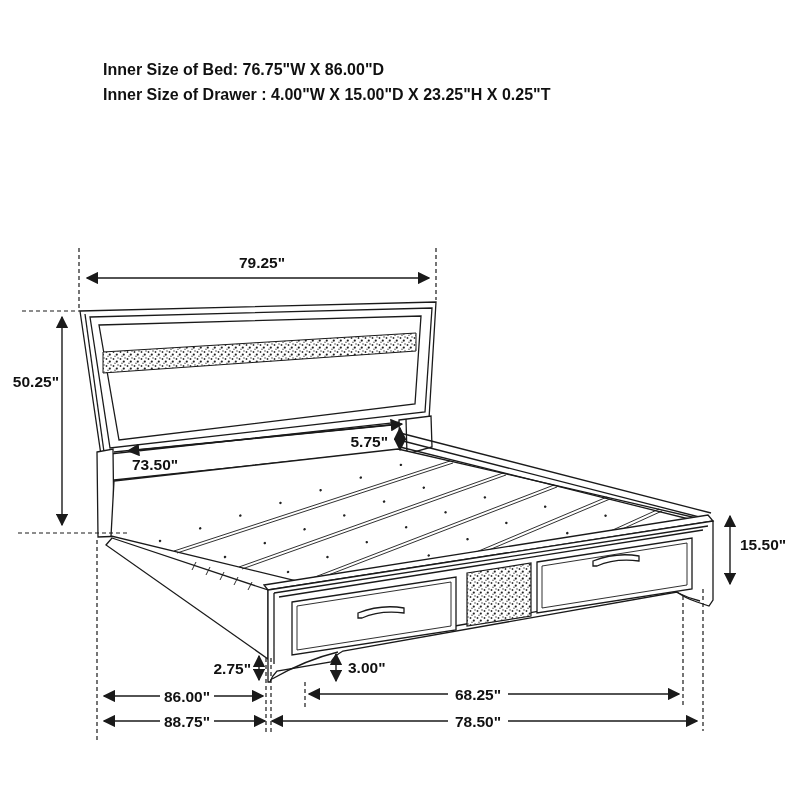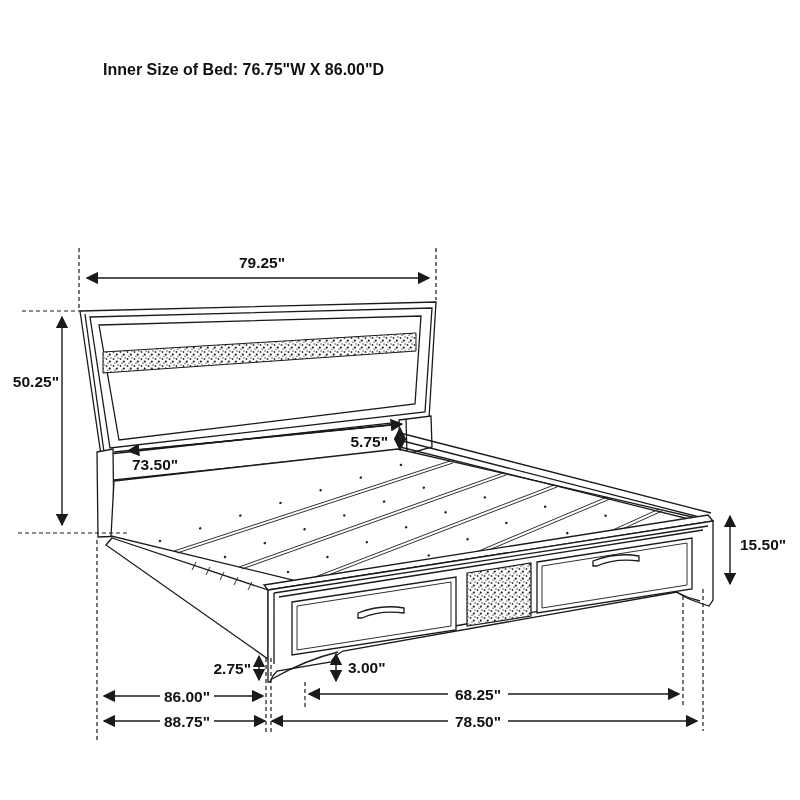--- a/index.html
+++ b/index.html
@@ -16,20 +16,21 @@
   .dots{stroke:#222;stroke-width:2.4;fill:none;stroke-linecap:round;stroke-dasharray:0.1 42;}
   .dimtext{font:bold 15.5px "Liberation Sans",sans-serif;fill:#111;}
 </style>
 </head>
 <body>
 
 <div id="stage">
 
   <div id="title-block">
     <div>Inner Size of Bed: 76.75"W X 86.00"D</div>
+    <div>Inner Size of Drawer : 4.00"W X 15.00"D X 23.25"H X 0.25"T</div>
   </div>
 
   <svg width="800" height="800" viewBox="0 0 800 800">
     <defs>
       <marker id="arr" viewBox="0 0 10 10" refX="9" refY="5" markerWidth="9" markerHeight="9" orient="auto-start-reverse">
         <path d="M0,0 L10,5 L0,10 Z" fill="#1a1a1a"></path>
       </marker>
       <pattern id="speckle" width="7" height="7" patternUnits="userSpaceOnUse">
         <rect width="7" height="7" fill="#fff"></rect>
         <circle cx="1.5" cy="2" r="0.9" fill="#333"></circle>

